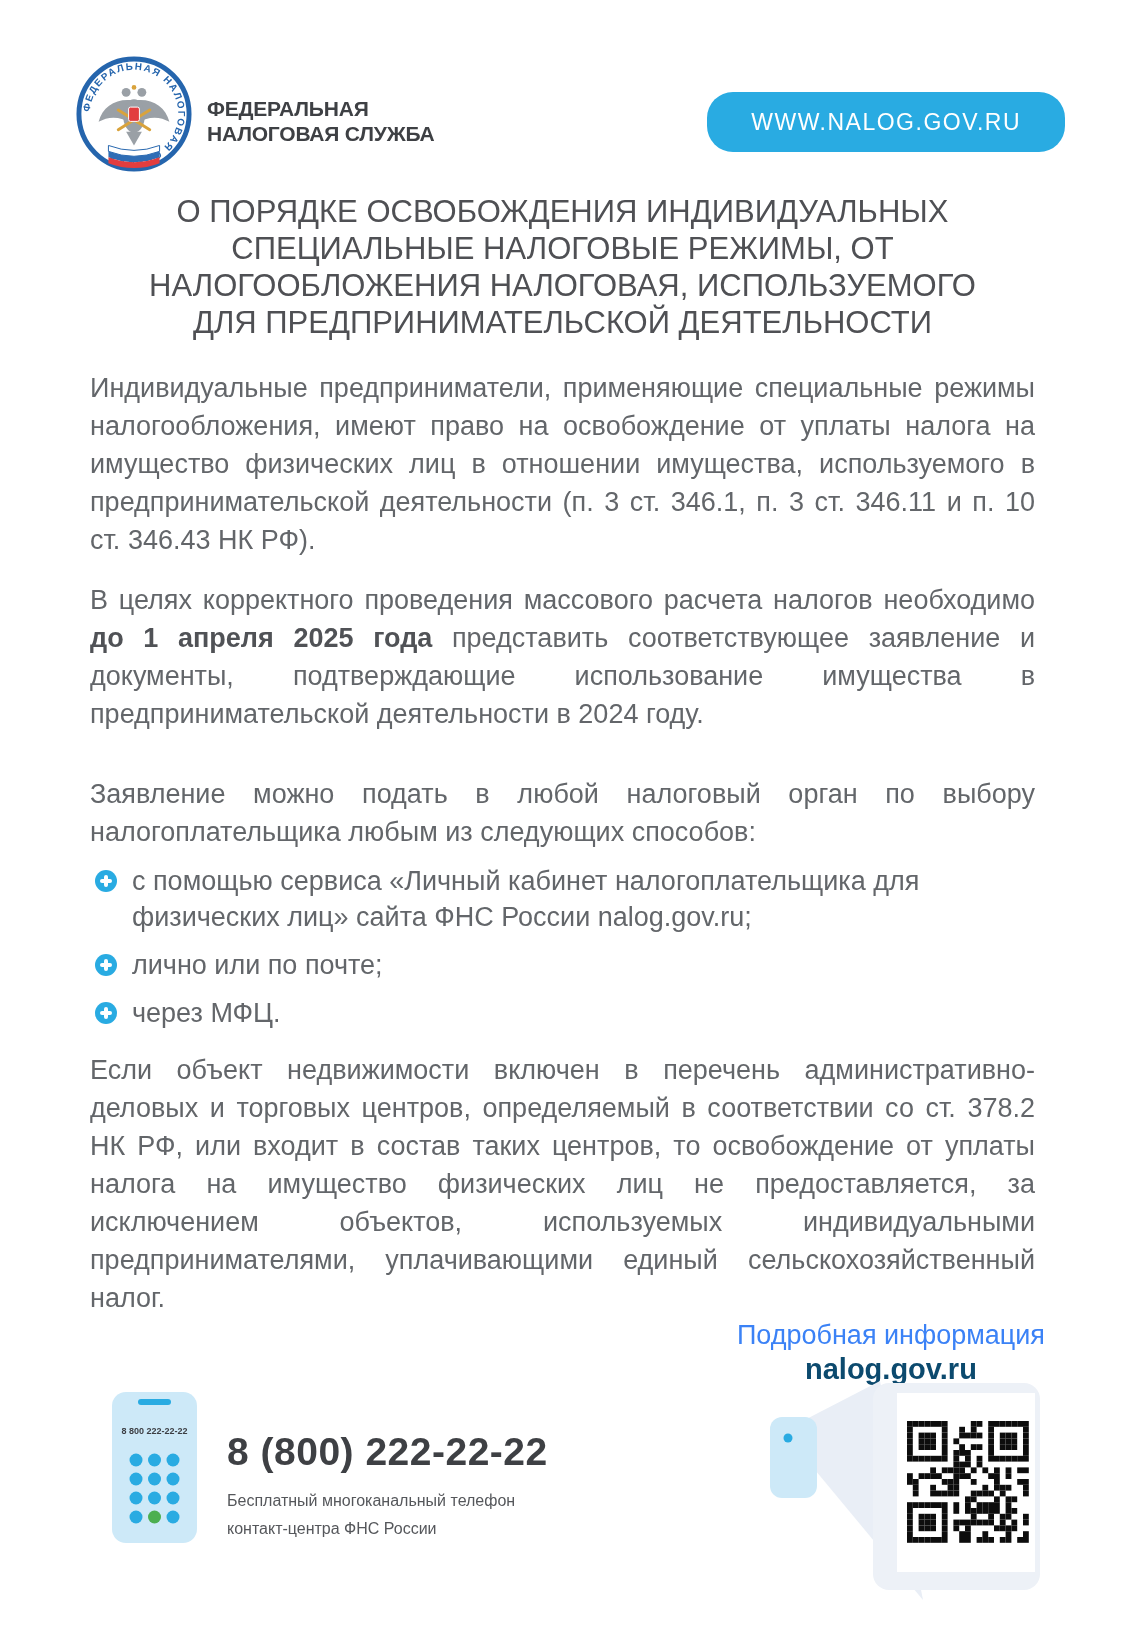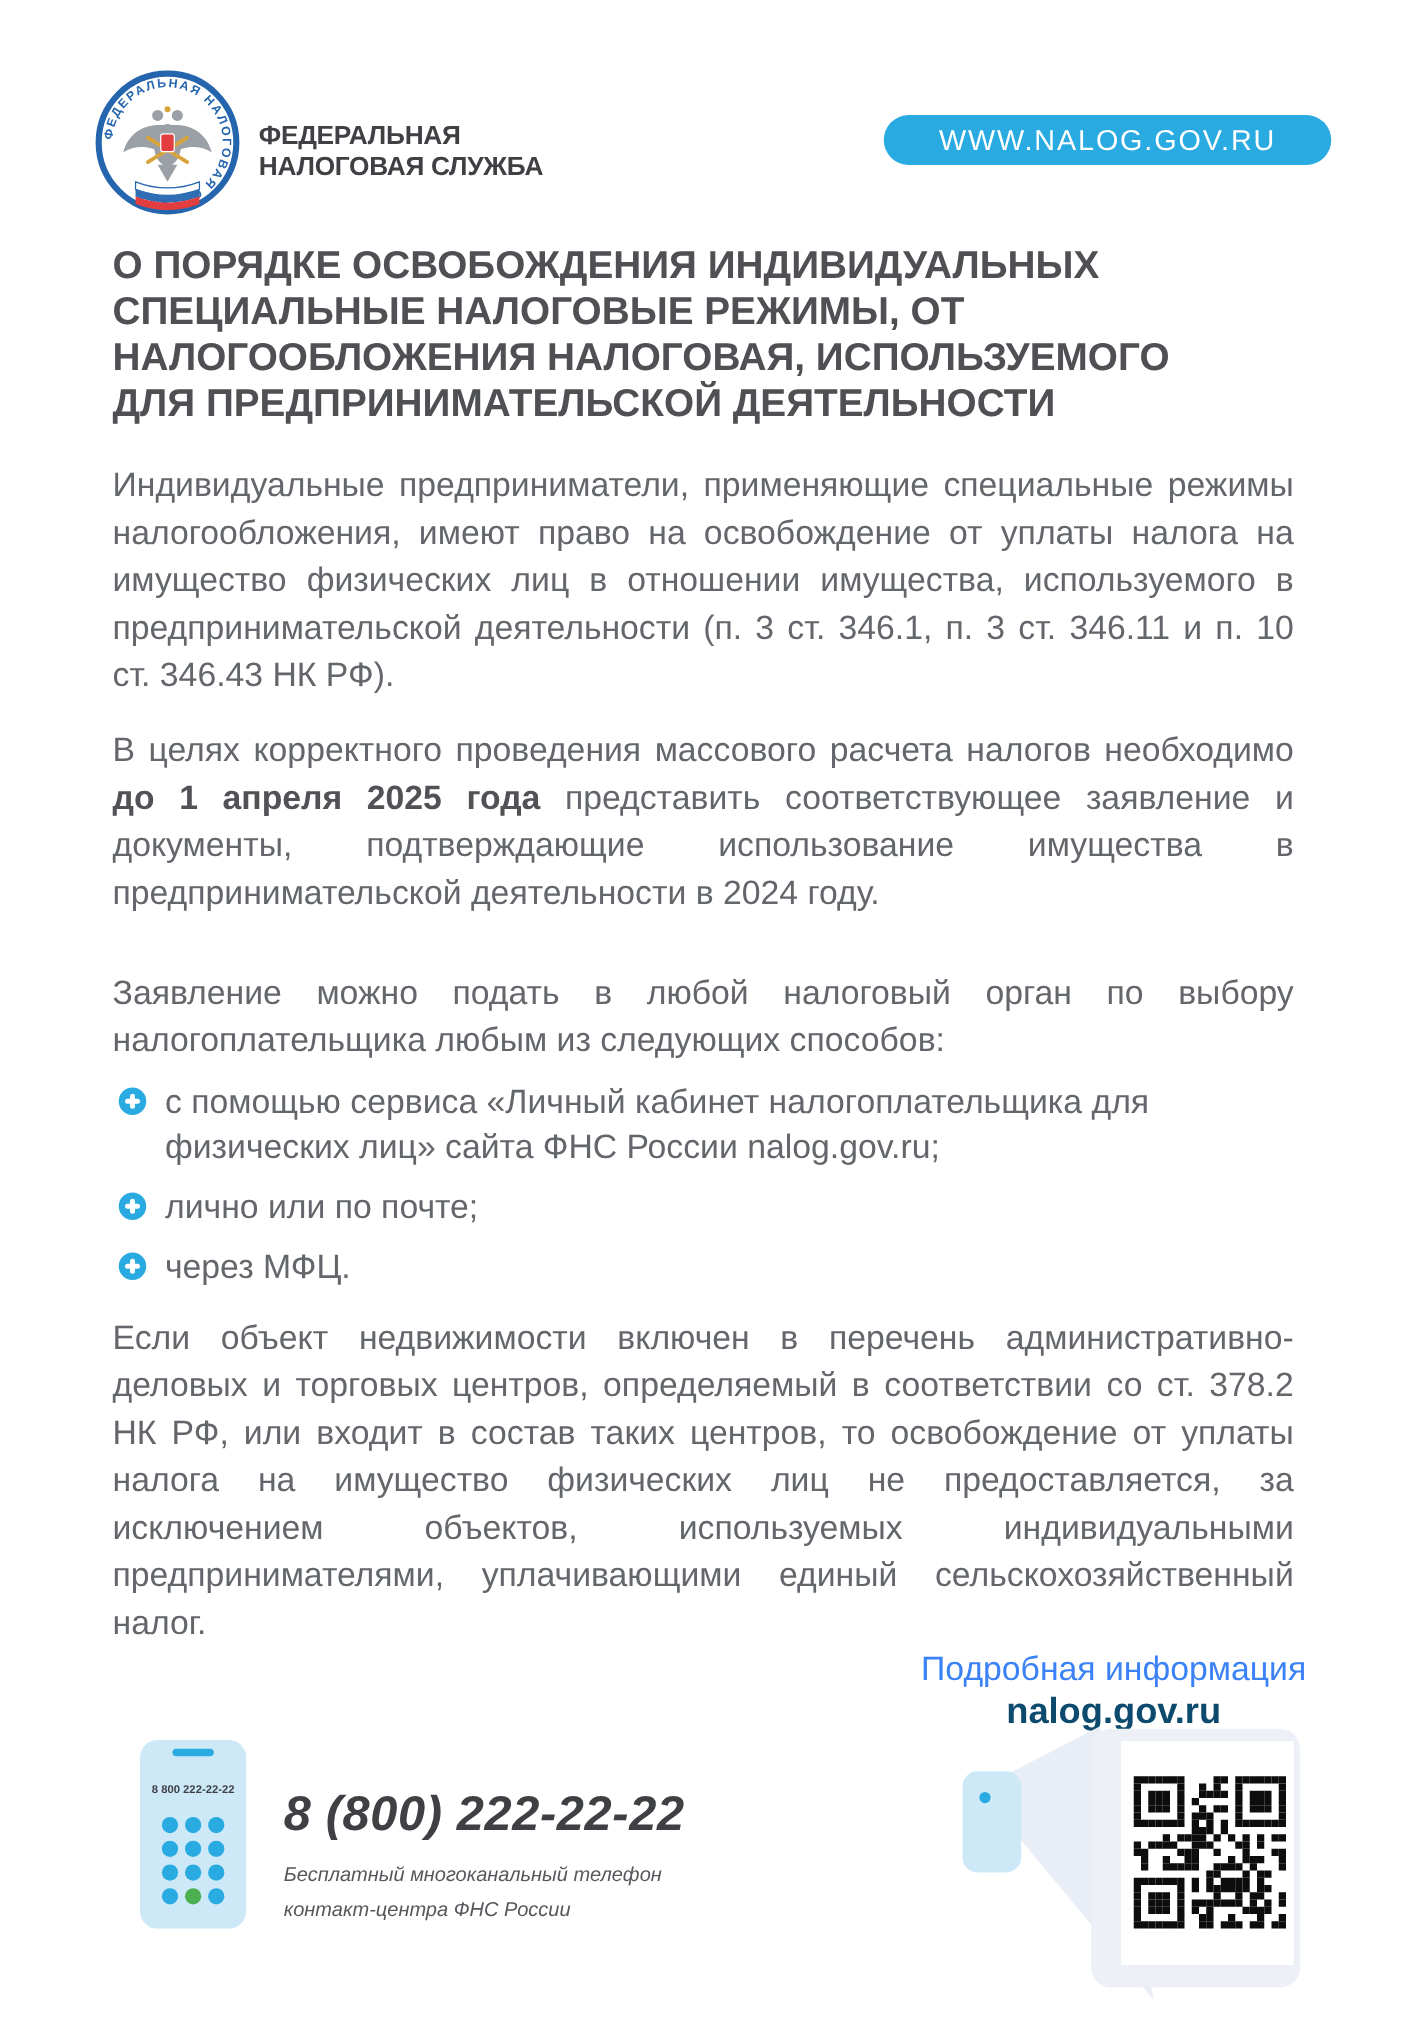--- a/index.html
+++ b/index.html
@@ -11,25 +11,25 @@
   .page{
     position:relative; width:1125px; height:1625px; background:#fff;
     font-family:"Liberation Sans","DejaVu Sans",sans-serif; overflow:hidden;
   }
   
   .header{display:flex; align-items:flex-start; padding:55px 60px 0 75px;}
   .emblem{width:118px;height:118px;flex:0 0 118px;}
   .org-name{margin-left:14px;margin-top:42px;font-weight:bold;font-size:21px;
     line-height:1.18;color:var(--c-dark);letter-spacing:-0.2px;}
   .spacer{flex:1;}
-  .pill{margin-top:37px;height:40px;border-radius:26px;background:var(--c-accent);
+  .pill{margin-top:37px;height:60px;border-radius:26px;background:var(--c-accent);
     color:#fff;display:flex;align-items:center;padding:0 44px;font-size:23px;
     letter-spacing:1.5px;white-space:nowrap;}
   
-  .title{margin:20px auto 0;width:945px;font-weight:bold;
+  .title{margin:20px auto 0;width:945px;text-align:center;font-weight:normal;
     font-size:31px;line-height:37px;color:var(--c-title);}
   
   .para{margin:28px 90px 0;font-size:27px;line-height:38px;color:var(--c-body);
     text-align:justify;}
   .para.p2{margin-top:22px;}
   .para .bold{font-weight:bold;color:#505256;}
   .para.lead{margin-top:42px;}
   .methods{list-style:none;margin:4px 90px 0 90px;padding:0 0 0 5px;}
   .methods li{display:flex;align-items:flex-start;margin-top:12px;
     font-size:27px;line-height:36px;color:var(--c-body);}
@@ -40,21 +40,21 @@
   .plus::after{content:"";position:absolute;top:5px;bottom:5px;left:9.2px;width:3.6px;
     background:#fff;border-radius:2px;}
   .methods .mtext{margin-left:15px;}
   .para.exception{margin-top:20px;}
   
   .more-info{position:absolute;top:1320px;right:80px;text-align:center;width:auto;}
   .more-info .lbl{font-size:27px;color:#3b82f6;line-height:30px;}
   .more-info .url{font-size:29px;font-weight:bold;color:#0c4a6e;line-height:34px;margin-top:2px;}
   .phone-block{position:absolute;left:112px;top:1392px;display:flex;align-items:flex-end;}
   .phone-svg{width:85px;height:151px;flex:0 0 85px;}
-  .phone-txt{margin-left:30px;margin-top:20px;font-style:italic;}
+  .phone-txt{margin-left:30px;margin-top:20px;}
   .phone-num{font-size:39px;font-weight:bold;color:var(--c-dark);letter-spacing:.5px;line-height:42px;}
   .phone-note{margin-top:14px;font-size:16px;line-height:28px;color:#55575b;}
   .qr-illustration{position:absolute;left:755px;top:1375px;width:300px;height:230px;}
   
   .f-accent{fill:var(--c-accent);} .f-lb{fill:var(--c-lightblue);}
   .f-panel{fill:var(--c-panel);} .f-green{fill:var(--c-green);}
   .f-ring{fill:none;stroke:var(--c-ringblue);} .f-eagle{fill:#9aa0a6;}
   .f-red{fill:var(--c-red);} .s-gold{stroke:var(--c-gold);fill:none;}
   .ring-text{fill:var(--c-ringblue);font-family:"Liberation Sans","DejaVu Sans",sans-serif;
     font-size:10px;font-weight:bold;letter-spacing:1.6px;}

